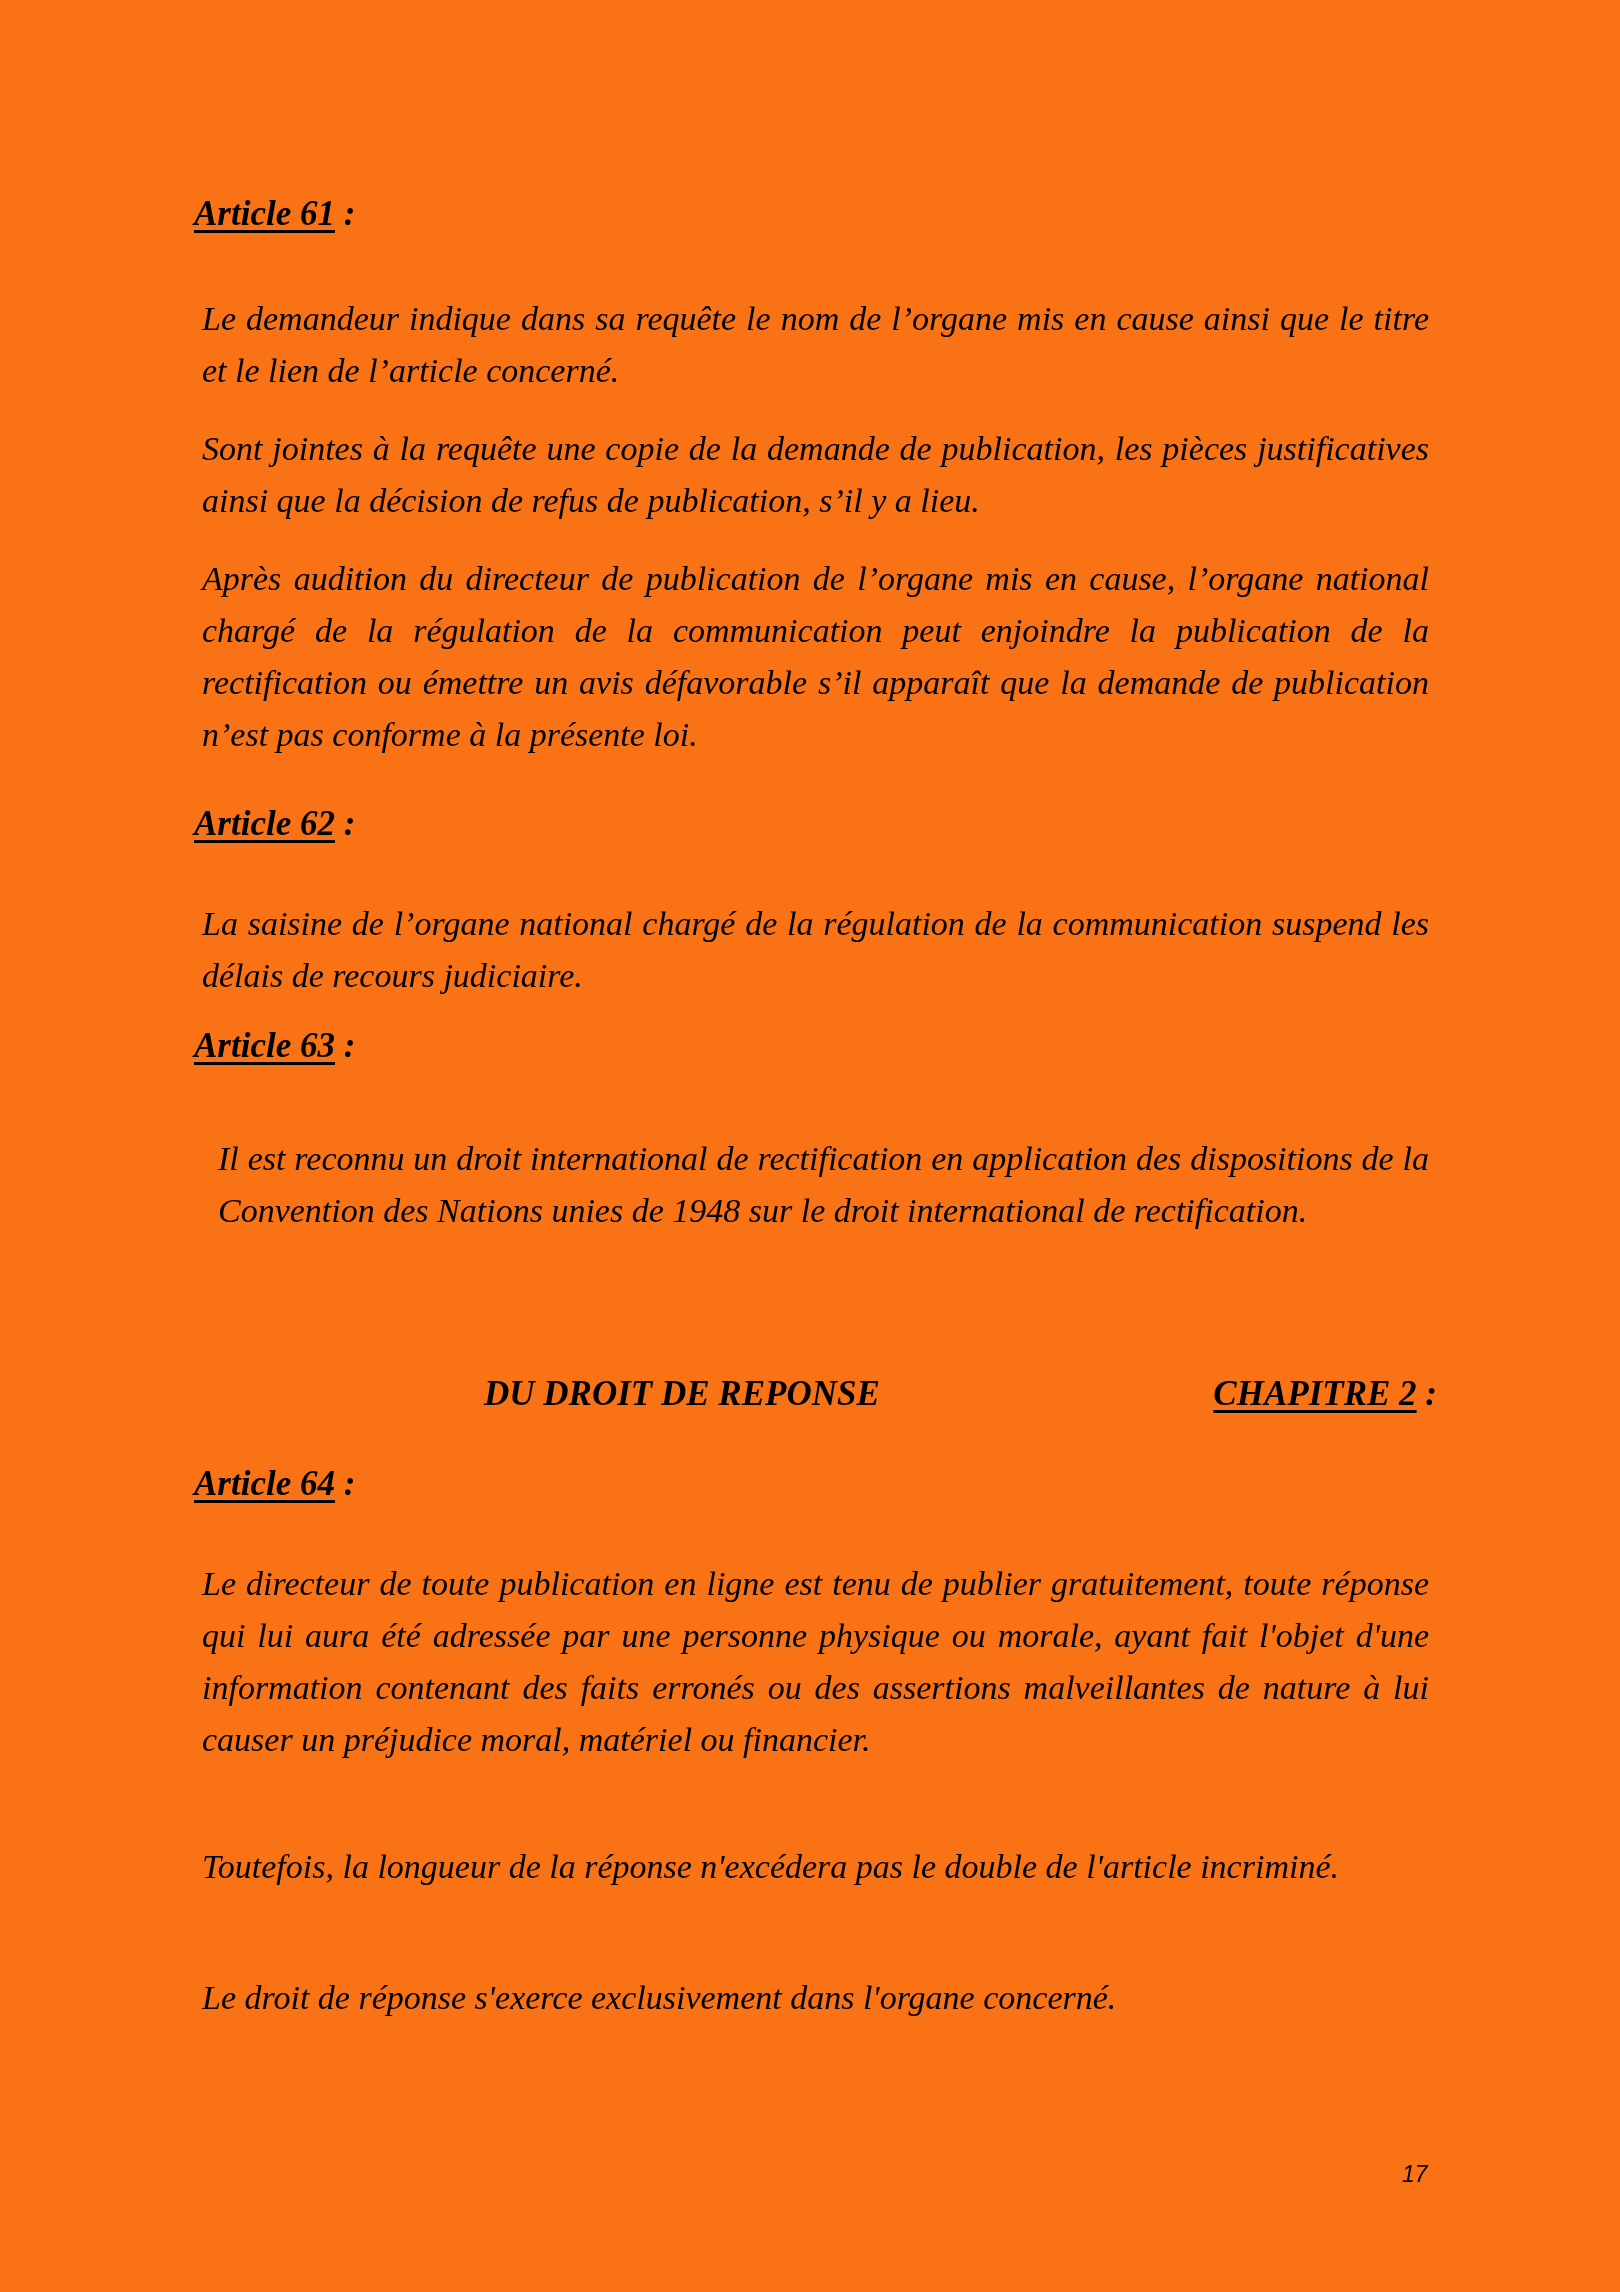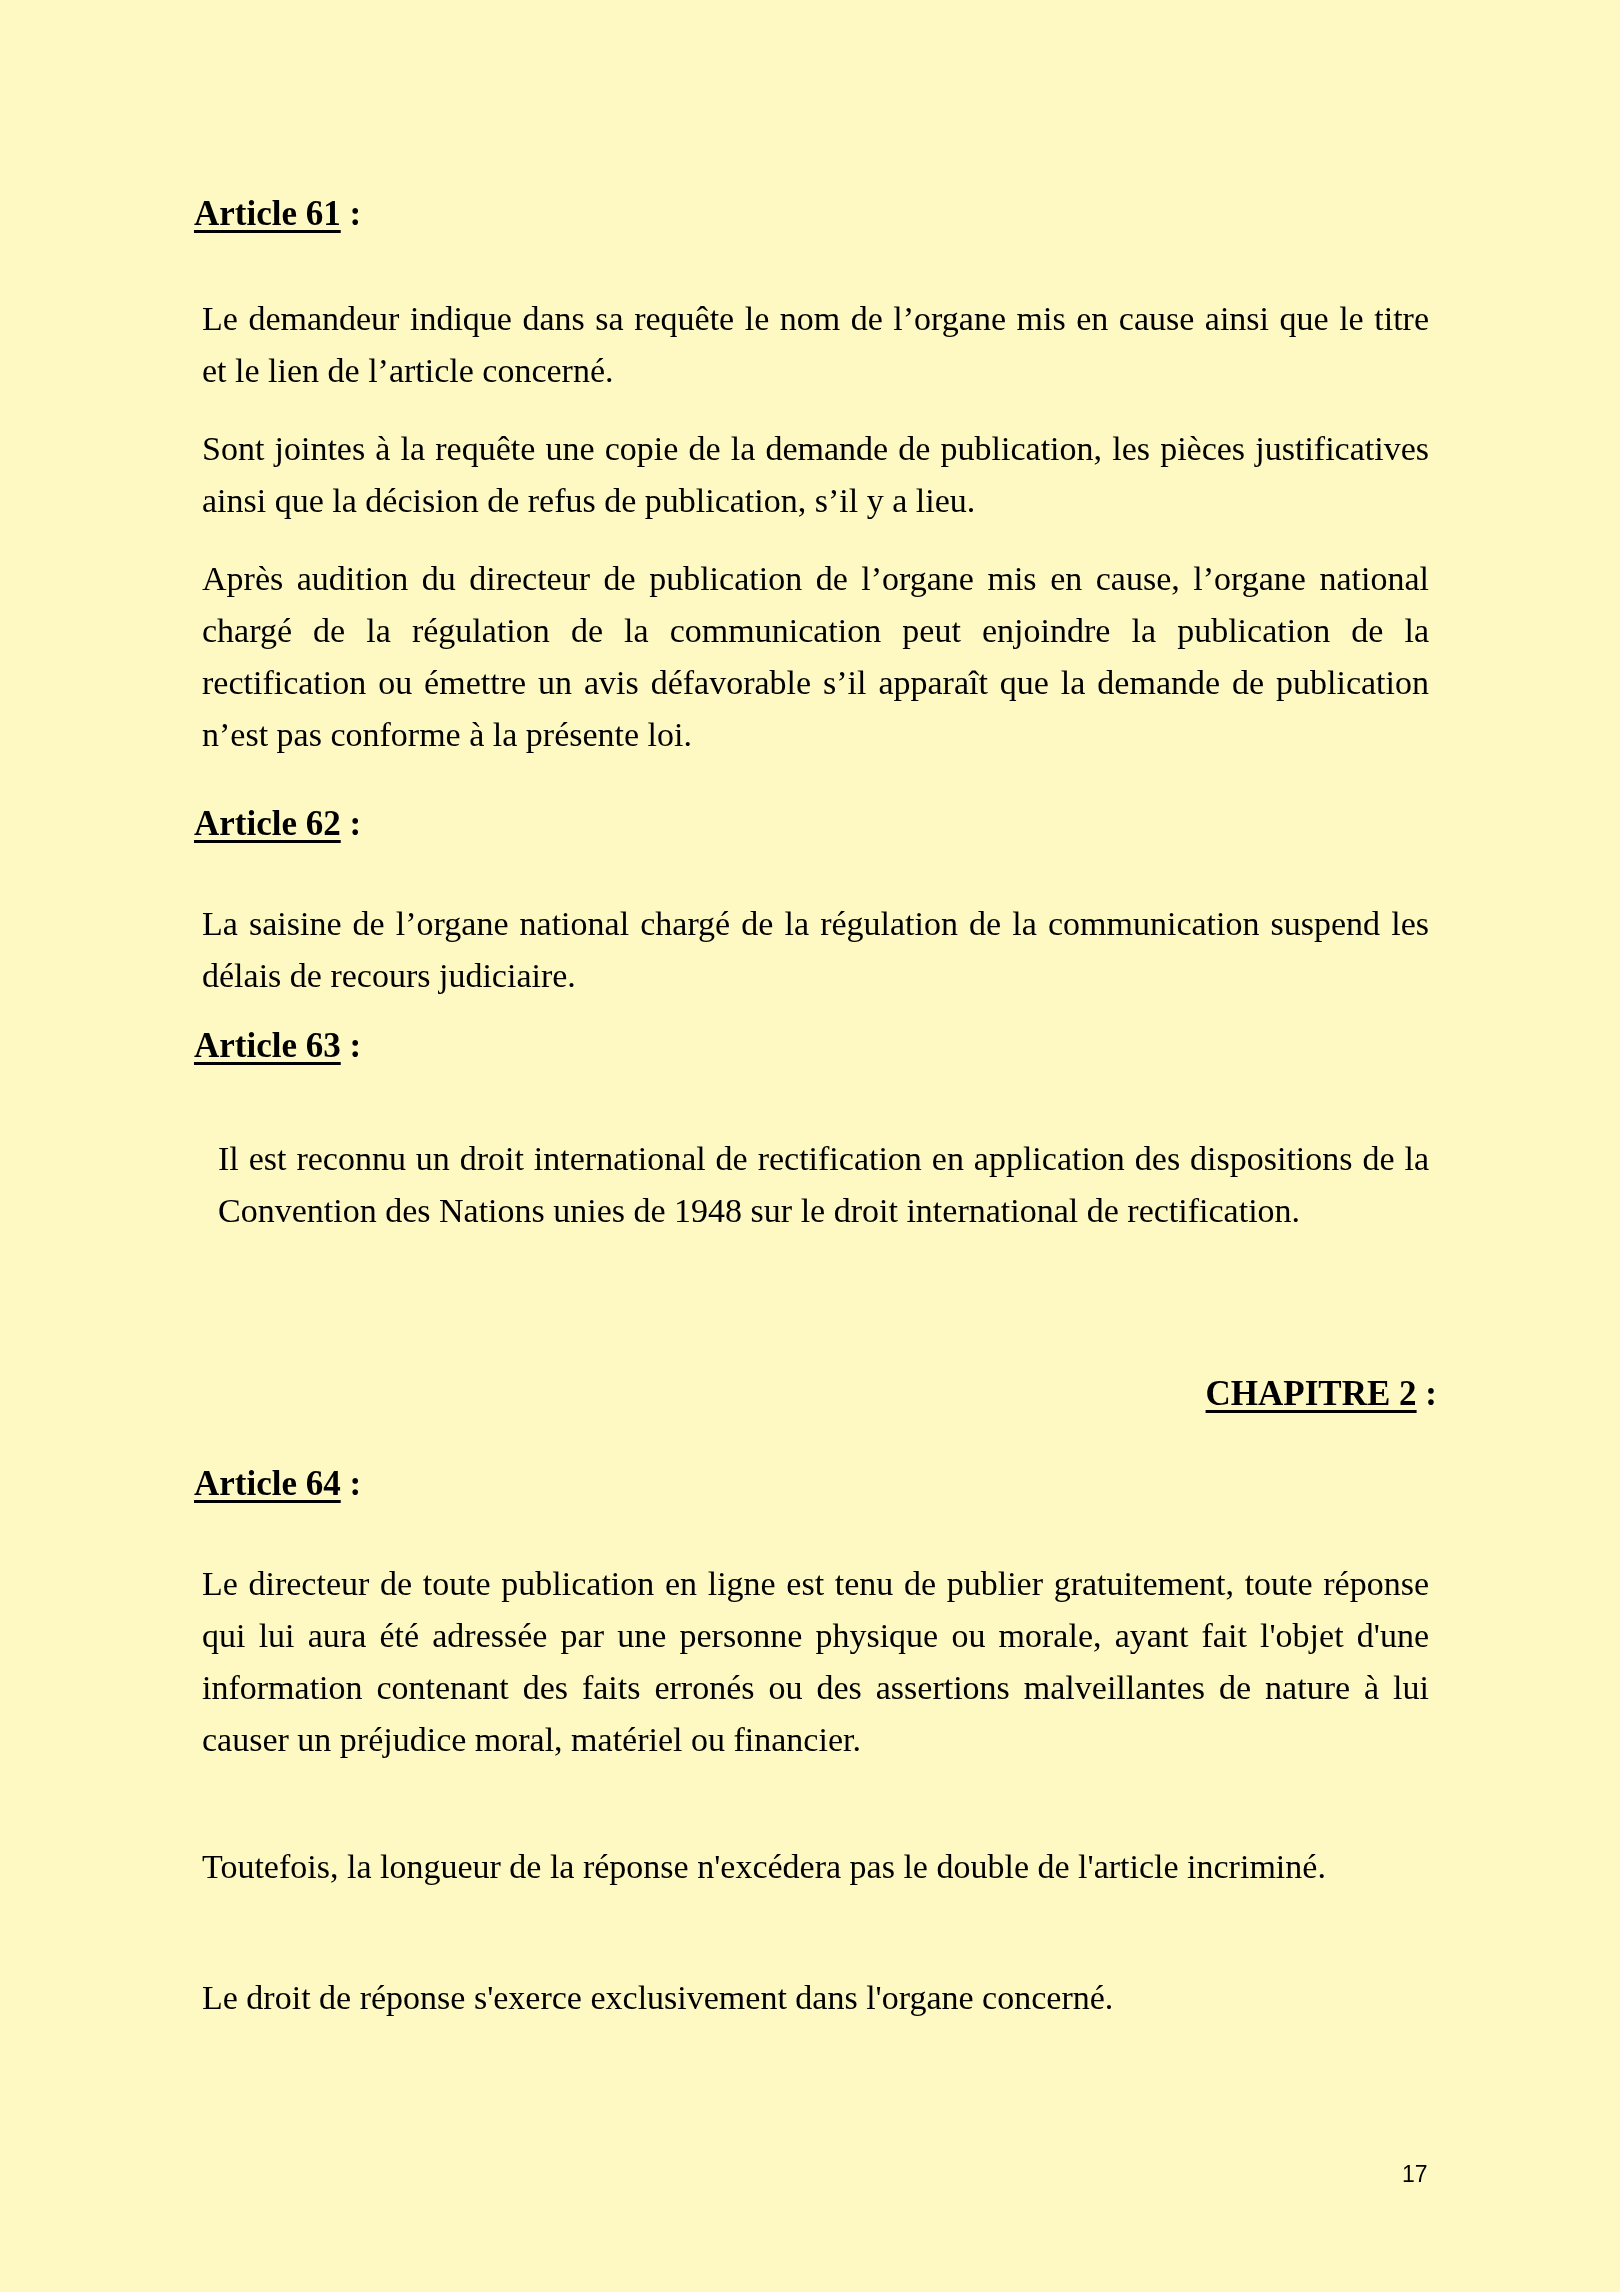--- a/index.html
+++ b/index.html
@@ -1,20 +1,21 @@
 <!DOCTYPE html>
 <html><head>
 <meta charset="utf-8">
 <style>
   html, body { margin: 0; padding: 0; background: #ffffff; }
   body { width: 1620px; height: 2293px; position: relative; overflow: hidden; }
   .page {
     position: absolute; left: 0; top: 0; width: 1620px; height: 2293px;
-    background: #fef9c3; color: #000000;
+    background: #f97316; color: #000000;
     font-family: "Liberation Serif", "DejaVu Serif", serif;
+    font-style: italic;
   }
   .content {
     position: absolute; left: 194px; top: 192px; width: 1243px;
   }
   .heading {
     font-weight: bold; font-size: 35px; line-height: 43px; margin: 0;
   }
   .heading .u { text-decoration: underline; text-decoration-thickness: 2.9px; text-underline-offset: 4.9px; }
   p.body {
     font-size: 34px; line-height: 52px; margin: 8px; text-align: justify;
@@ -48,21 +49,21 @@
     <p class="body a61-p1">Le demandeur indique dans sa requête le nom de l’organe mis en cause ainsi que le titre et le lien de l’article concerné.</p>
     <p class="body a61-p2">Sont jointes à la requête une copie de la demande de publication, les pièces justificatives ainsi que la décision de refus de publication, s’il y a lieu.</p>
     <p class="body a61-p3">Après audition du directeur de publication de l’organe mis en cause, l’organe national chargé de la régulation de la communication peut enjoindre la publication de la rectification ou émettre un avis défavorable s’il apparaît que la demande de publication n’est pas conforme à la présente loi.</p>
 
     <h2 class="heading a62-h"><span class="u">Article 62</span><span> :</span></h2>
     <p class="body a62-p1">La saisine de l’organe national chargé de la régulation de la communication suspend les délais de recours judiciaire.</p>
 
     <h2 class="heading a63-h"><span class="u">Article 63</span><span> :</span></h2>
     <p class="body a63-p1">Il est reconnu un droit international de rectification en application des dispositions de la Convention des Nations unies de 1948 sur le droit international de rectification.</p>
 
-    <h2 class="heading chap"><span class="u">CHAPITRE 2</span><span> :</span></h2>
+    <h2 class="heading chap"><span class="u">CHAPITRE 2</span><span> :</span><span class="title">DU DROIT DE REPONSE</span></h2>
 
     <h2 class="heading a64-h"><span class="u">Article 64</span><span> :</span></h2>
     <p class="body a64-p1">Le directeur de toute publication en ligne est tenu de publier gratuitement, toute réponse qui lui aura été adressée par une personne physique ou morale, ayant fait l'objet d'une information contenant des faits erronés ou des assertions malveillantes de nature à lui causer un préjudice moral, matériel ou financier.</p>
     <p class="body a64-p2">Toutefois, la longueur de la réponse n'excédera pas le double de l'article incriminé.</p>
     <p class="body a64-p3">Le droit de réponse s'exerce exclusivement dans l'organe concerné.</p>
 
   </div>
   <div class="page-number">17</div>
 </div>
 

